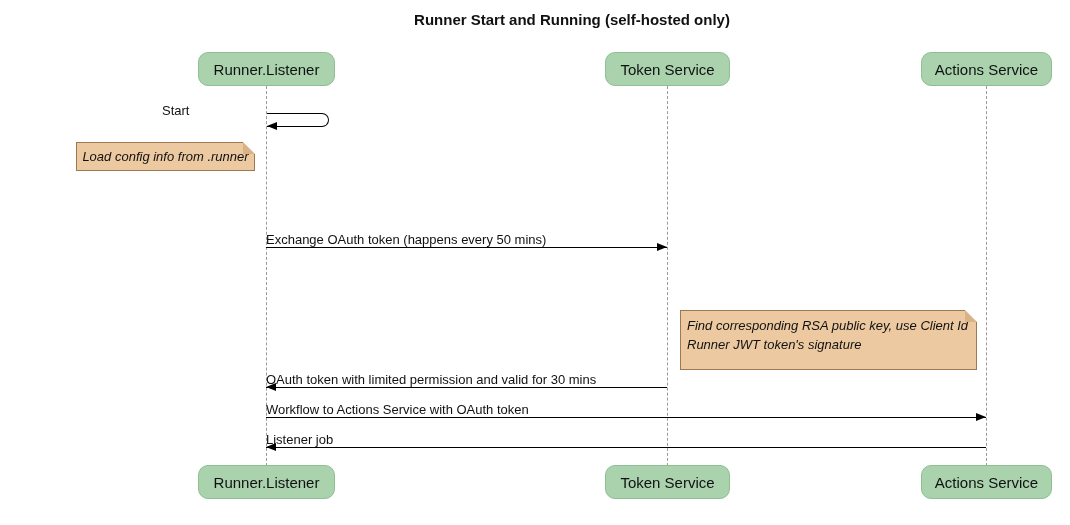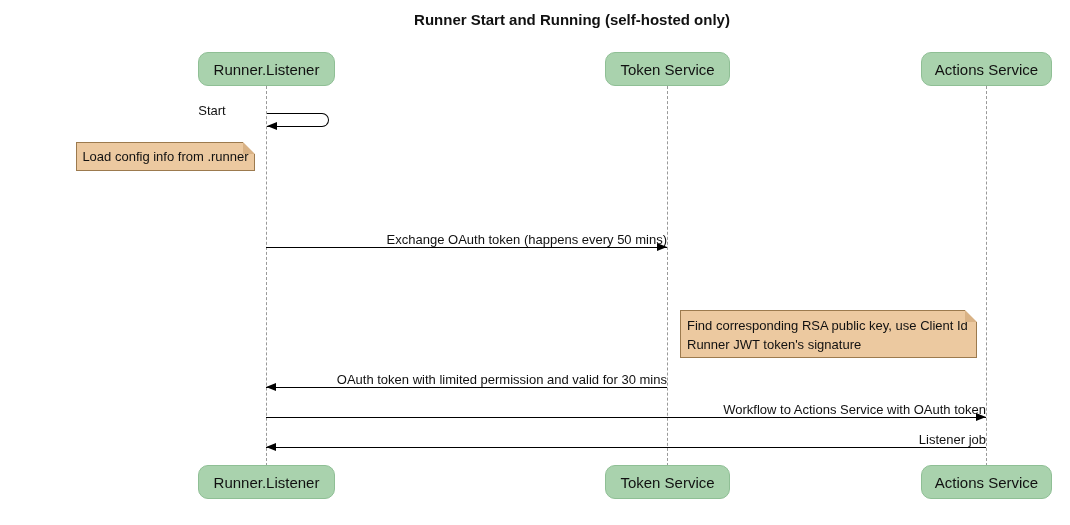--- a/index.html
+++ b/index.html
@@ -35,21 +35,21 @@
     position:absolute;height:34px;
     background:var(--participant_fill);
     border:1px solid var(--participant_border);
     border-radius:10px;
     display:flex;align-items:center;justify-content:center;
     font-size:15px;
     box-sizing:border-box;
     z-index:2;
   }
   .msg-label{
-    position:absolute;font-size:13px;text-align:right;
+    position:absolute;font-size:13px;text-align:left;
     white-space:nowrap;z-index:2;
   }
   .msg-line{
     position:absolute;height:0;border-top:1px solid var(--arrow);z-index:2;
   }
   .arrow-right{
     position:absolute;width:0;height:0;z-index:3;
     border-left:10px solid var(--arrow);
     border-top:4px solid transparent;
     border-bottom:4px solid transparent;
@@ -68,20 +68,21 @@
   }
   .note{
     position:absolute;
     background:var(--note_fill);
     border:1px solid var(--note_border);
     box-sizing:border-box;
     font-size:13px;
     display:flex;align-items:center;justify-content:center;
     white-space:nowrap;
     z-index:2;
+    font-style:italic;
   }
   .note::after{
     content:"";
     position:absolute;top:-1px;right:-1px;
     width:0;height:0;
     border-style:solid;
     border-width:0 12px 12px 0;
     border-color:var(--background) var(--background) var(--note_fold) var(--note_fold);
   }
   .note-multi{
@@ -99,32 +100,32 @@
   <div class="title">Runner Start and Running (self-hosted only)</div>
 
   <div class="lifeline" style="left:266px"></div>
   <div class="lifeline" style="left:667px"></div>
   <div class="lifeline" style="left:986px"></div>
 
   <div class="participant" style="left:198px;top:52px;width:137px">Runner.Listener</div>
   <div class="participant" style="left:605px;top:52px;width:125px">Token Service</div>
   <div class="participant" style="left:921px;top:52px;width:131px">Actions Service</div>
 
-  <div class="msg-label" style="left:162px;top:103px;width:100px;text-align:center">Start</div>
+  <div class="msg-label" style="left:162px;top:103px;width:100px;text-align:left">Start</div>
   <div class="self-loop"></div>
   <div class="arrow-left" style="left:267px;top:122px"></div>
 
   <div class="note" style="left:76px;top:142px;width:179px;height:29px">Load config info from .runner</div>
 
   <div class="msg-label" style="left:266px;top:232px;width:401px">Exchange OAuth token (happens every 50 mins)</div>
   <div class="msg-line" style="left:266px;top:247px;width:401px"></div>
   <div class="arrow-right" style="left:657px;top:243px"></div>
 
 
-  <div class="note note-multi" style="left:680px;top:310px;width:297px;height:48px">
+  <div class="note note-multi" style="left:680px;top:310px;width:297px;height:60px">
     <div class="note-line">Find corresponding RSA public key, use Client Id</div>
     <div class="note-line">Runner JWT token's signature</div>
   </div>
 
   <div class="msg-label" style="left:266px;top:372px;width:401px">OAuth token with limited permission and valid for 30 mins</div>
   <div class="msg-line" style="left:266px;top:387px;width:401px"></div>
   <div class="arrow-left" style="left:266px;top:383px"></div>
 
   <div class="msg-label" style="left:266px;top:402px;width:720px">Workflow to Actions Service with OAuth token</div>
   <div class="msg-line" style="left:266px;top:417px;width:720px"></div>

